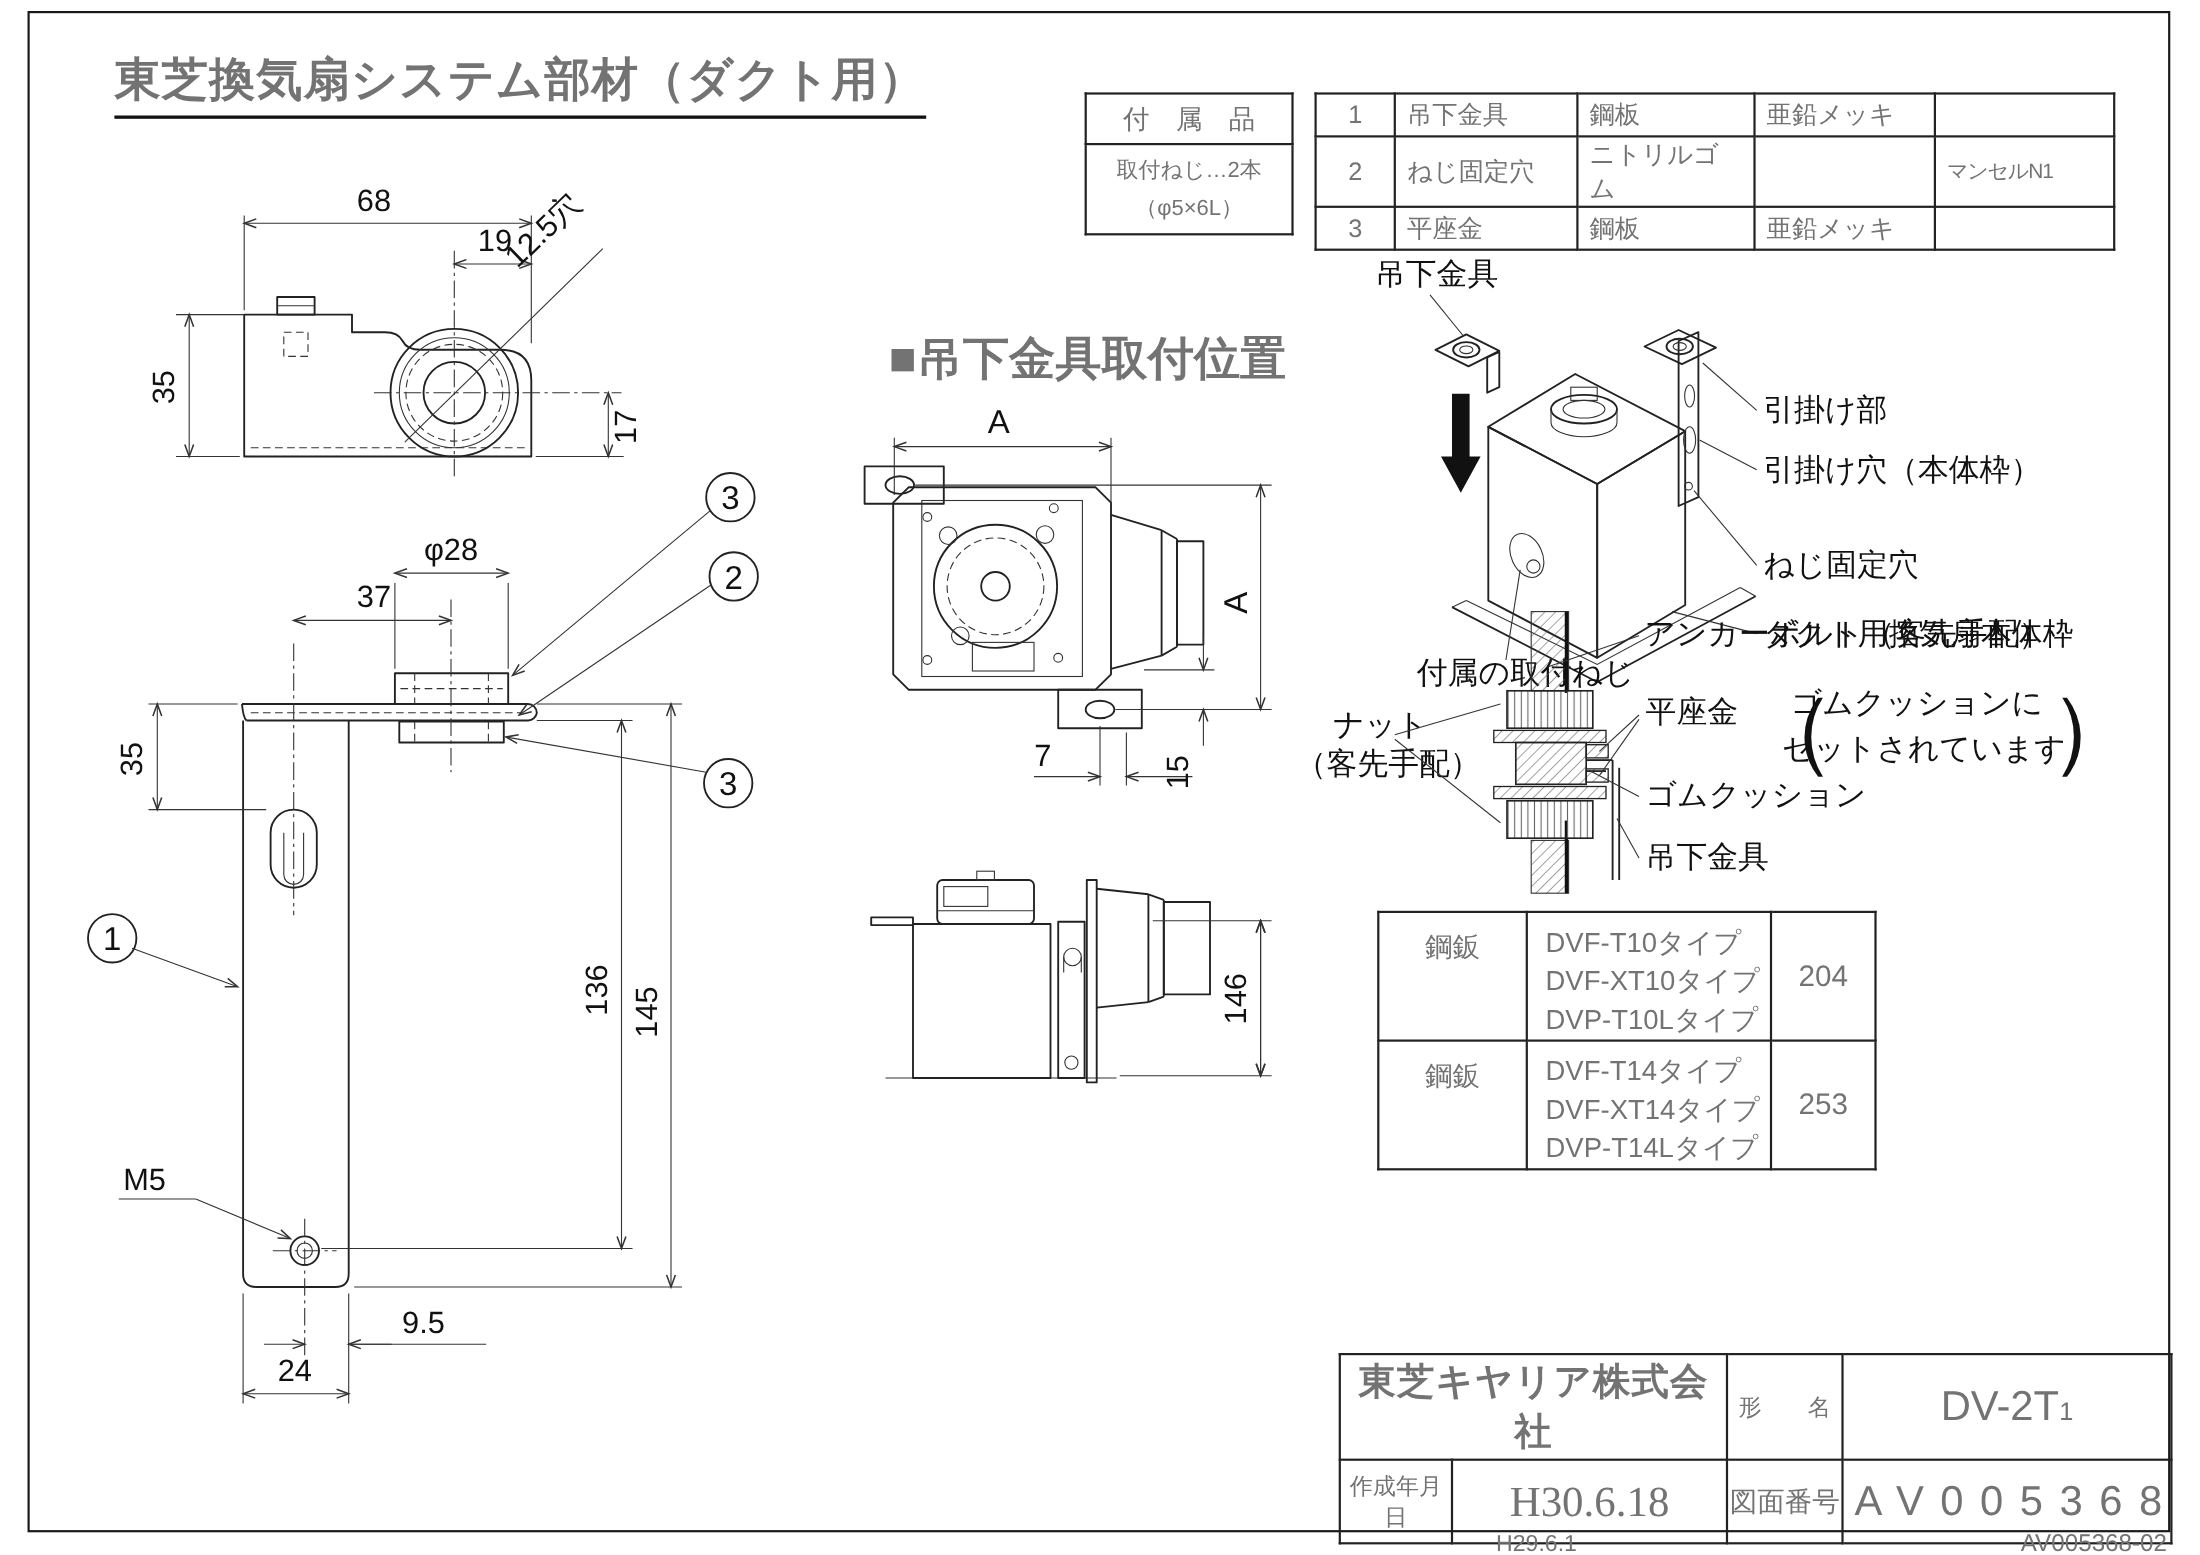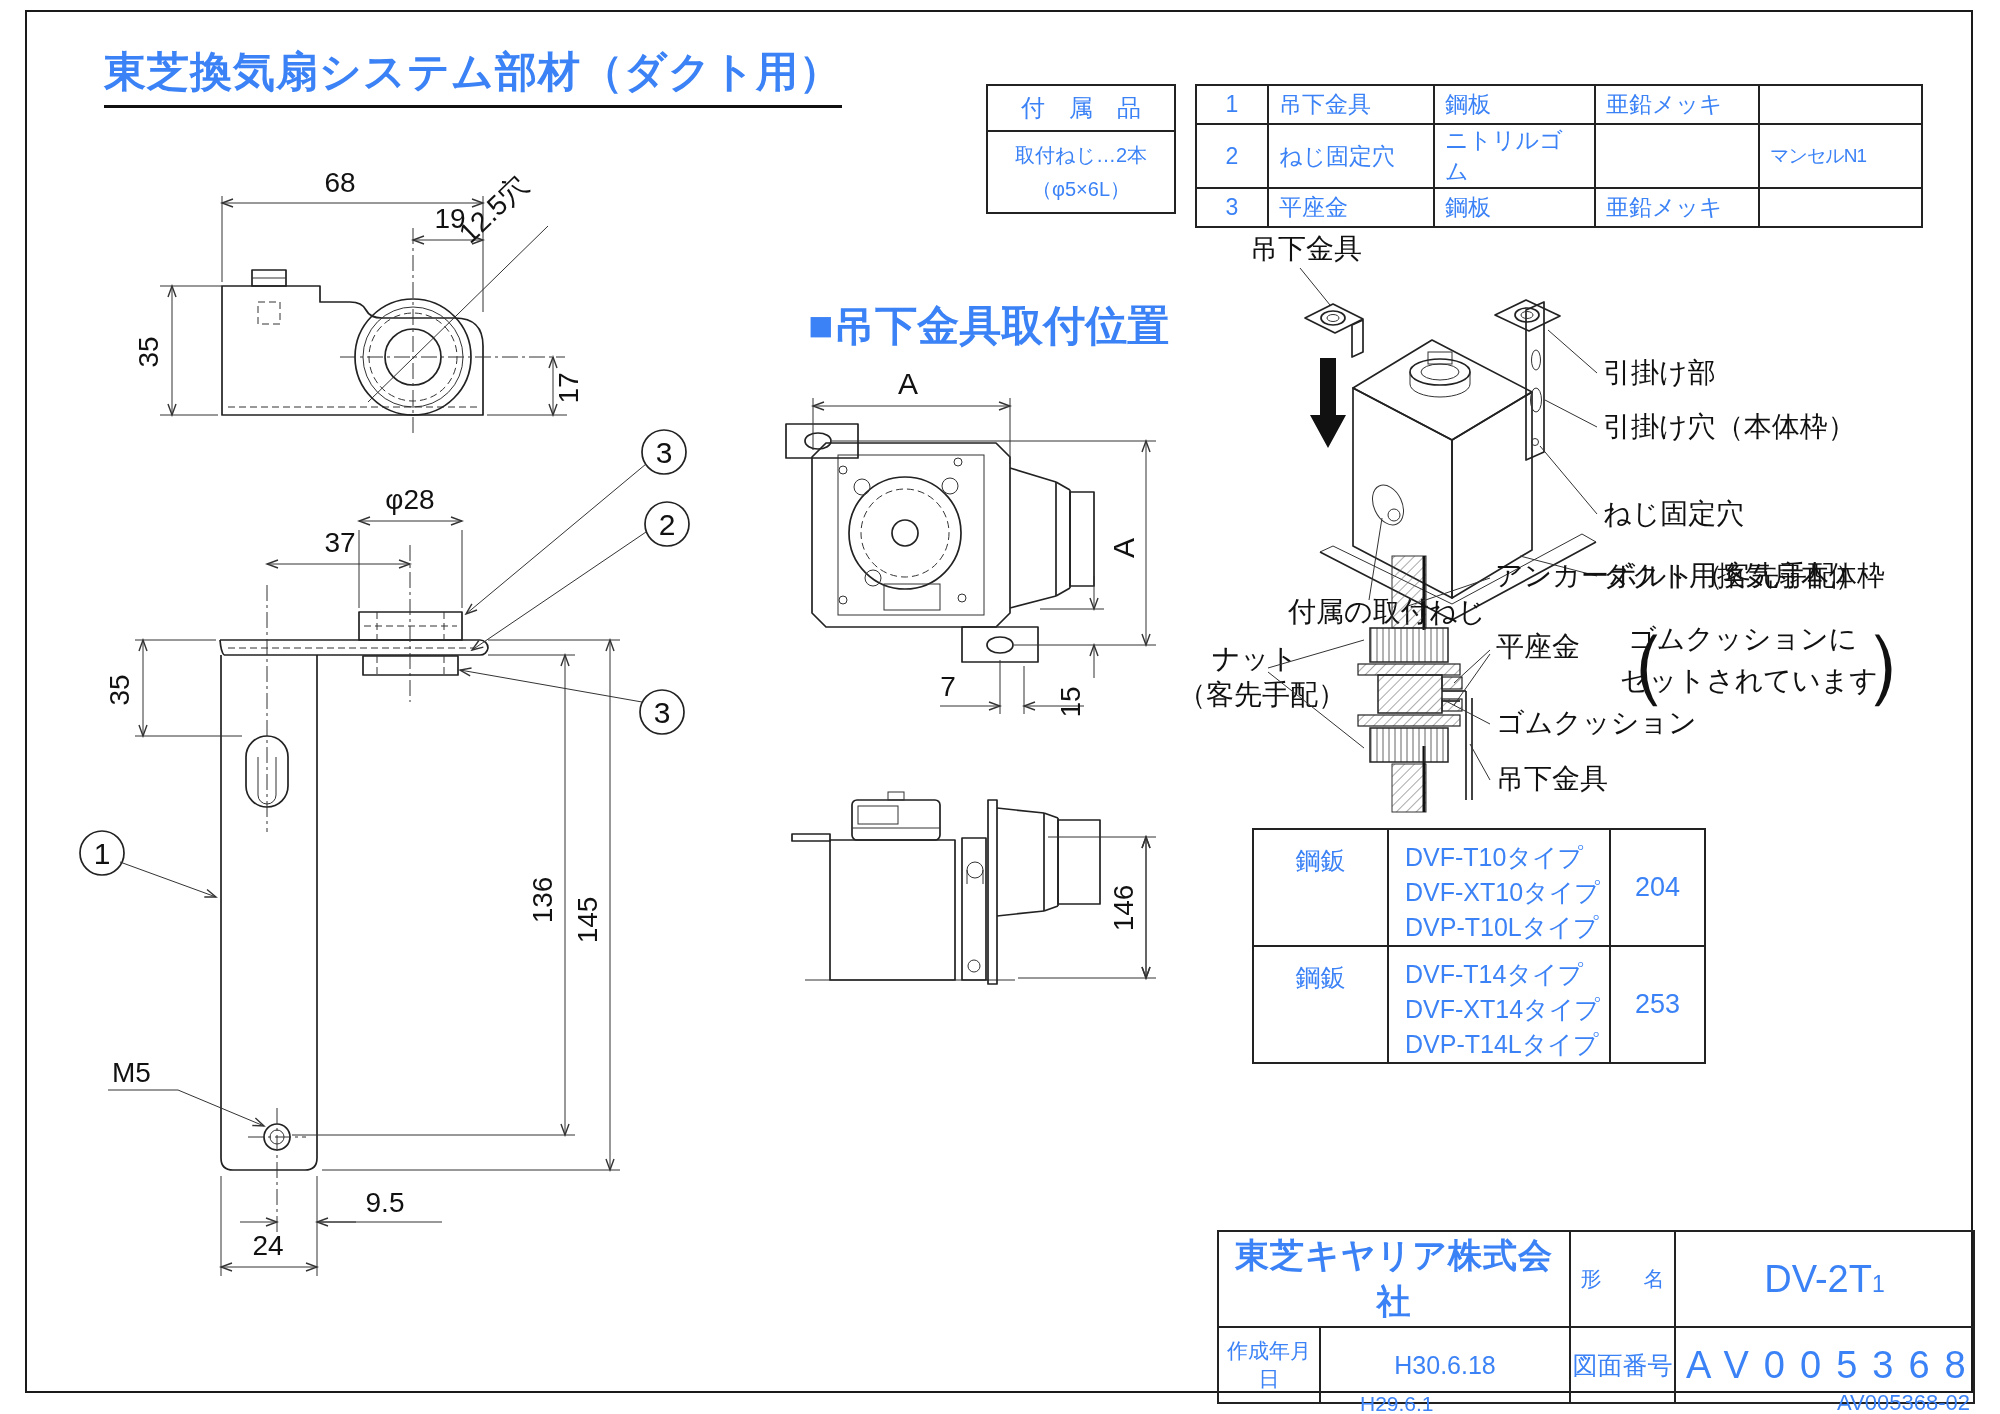--- a/index.html
+++ b/index.html
@@ -1,17 +1,17 @@
 <!DOCTYPE html>
 <html><head>
 <meta charset="utf-8">
 <style>
   html,body{margin:0;padding:0;background:#e8e8e8;}
   .sheet{position:relative;width:2000px;height:1414px;background:#ffffff;
-         font-family:"Liberation Sans",sans-serif;color:#3b82f6;overflow:hidden;}
+         font-family:"Liberation Sans",sans-serif;color:#737373;overflow:hidden;}
   .border{position:absolute;left:25px;top:10px;width:1944px;height:1379px;
           border:2.5px solid #1a1a1a;}
   .title{position:absolute;left:104px;top:44px;font-size:42px;font-weight:700;
          letter-spacing:1px;border-bottom:3px solid #111;padding-bottom:5px;}
   .sec-title{position:absolute;left:808px;top:298px;font-size:42px;font-weight:700;}
   table{border-collapse:collapse;position:absolute;table-layout:fixed;}
   th,td{border:2px solid #222;font-weight:normal;overflow:hidden;}
   
   .acc{left:986px;top:84px;width:190px;}
   .acc th{height:42px;font-size:24px;text-align:center;margin-top:29px;}
@@ -31,21 +31,21 @@
   .spec td.aval{text-align:center;vertical-align:middle;font-size:27px;}
   .spec tr.r{height:108px;}
   
   .tblock{left:1217px;top:1230px;width:756px;}
   .tblock td{text-align:center;}
   .company{font-size:34px;font-weight:800;letter-spacing:1px;}
   .mlabel{font-size:21px;}
   .mvalue{font-size:38px;}
   .mvalue .sub{font-size:23px;vertical-align:baseline;}
   .dlabel{font-size:21px;}
-  .dvalue{font-size:25px;}
+  .dvalue{font-size:39px;font-family:Liberation Serif, serif;}
   .glabel{font-size:25px;}
   .gvalue{font-size:38px;letter-spacing:15px;padding-left:10px;}
   .tb-r1{height:82px;}
   .tb-r2{height:76px;}
   .footer-c{position:absolute;left:1360px;top:1392px;font-size:21px;}
   .footer-r{position:absolute;left:1780px;top:1390px;width:190px;text-align:right;font-size:22px;}
   svg{position:absolute;left:0;top:0;}
   svg text{font-family:"Liberation Sans",sans-serif;fill:#111;}
   .ol{fill:none;stroke:#222;stroke-width:1.7;stroke-linejoin:round;}
   .tl{fill:none;stroke:#333;stroke-width:1;}

